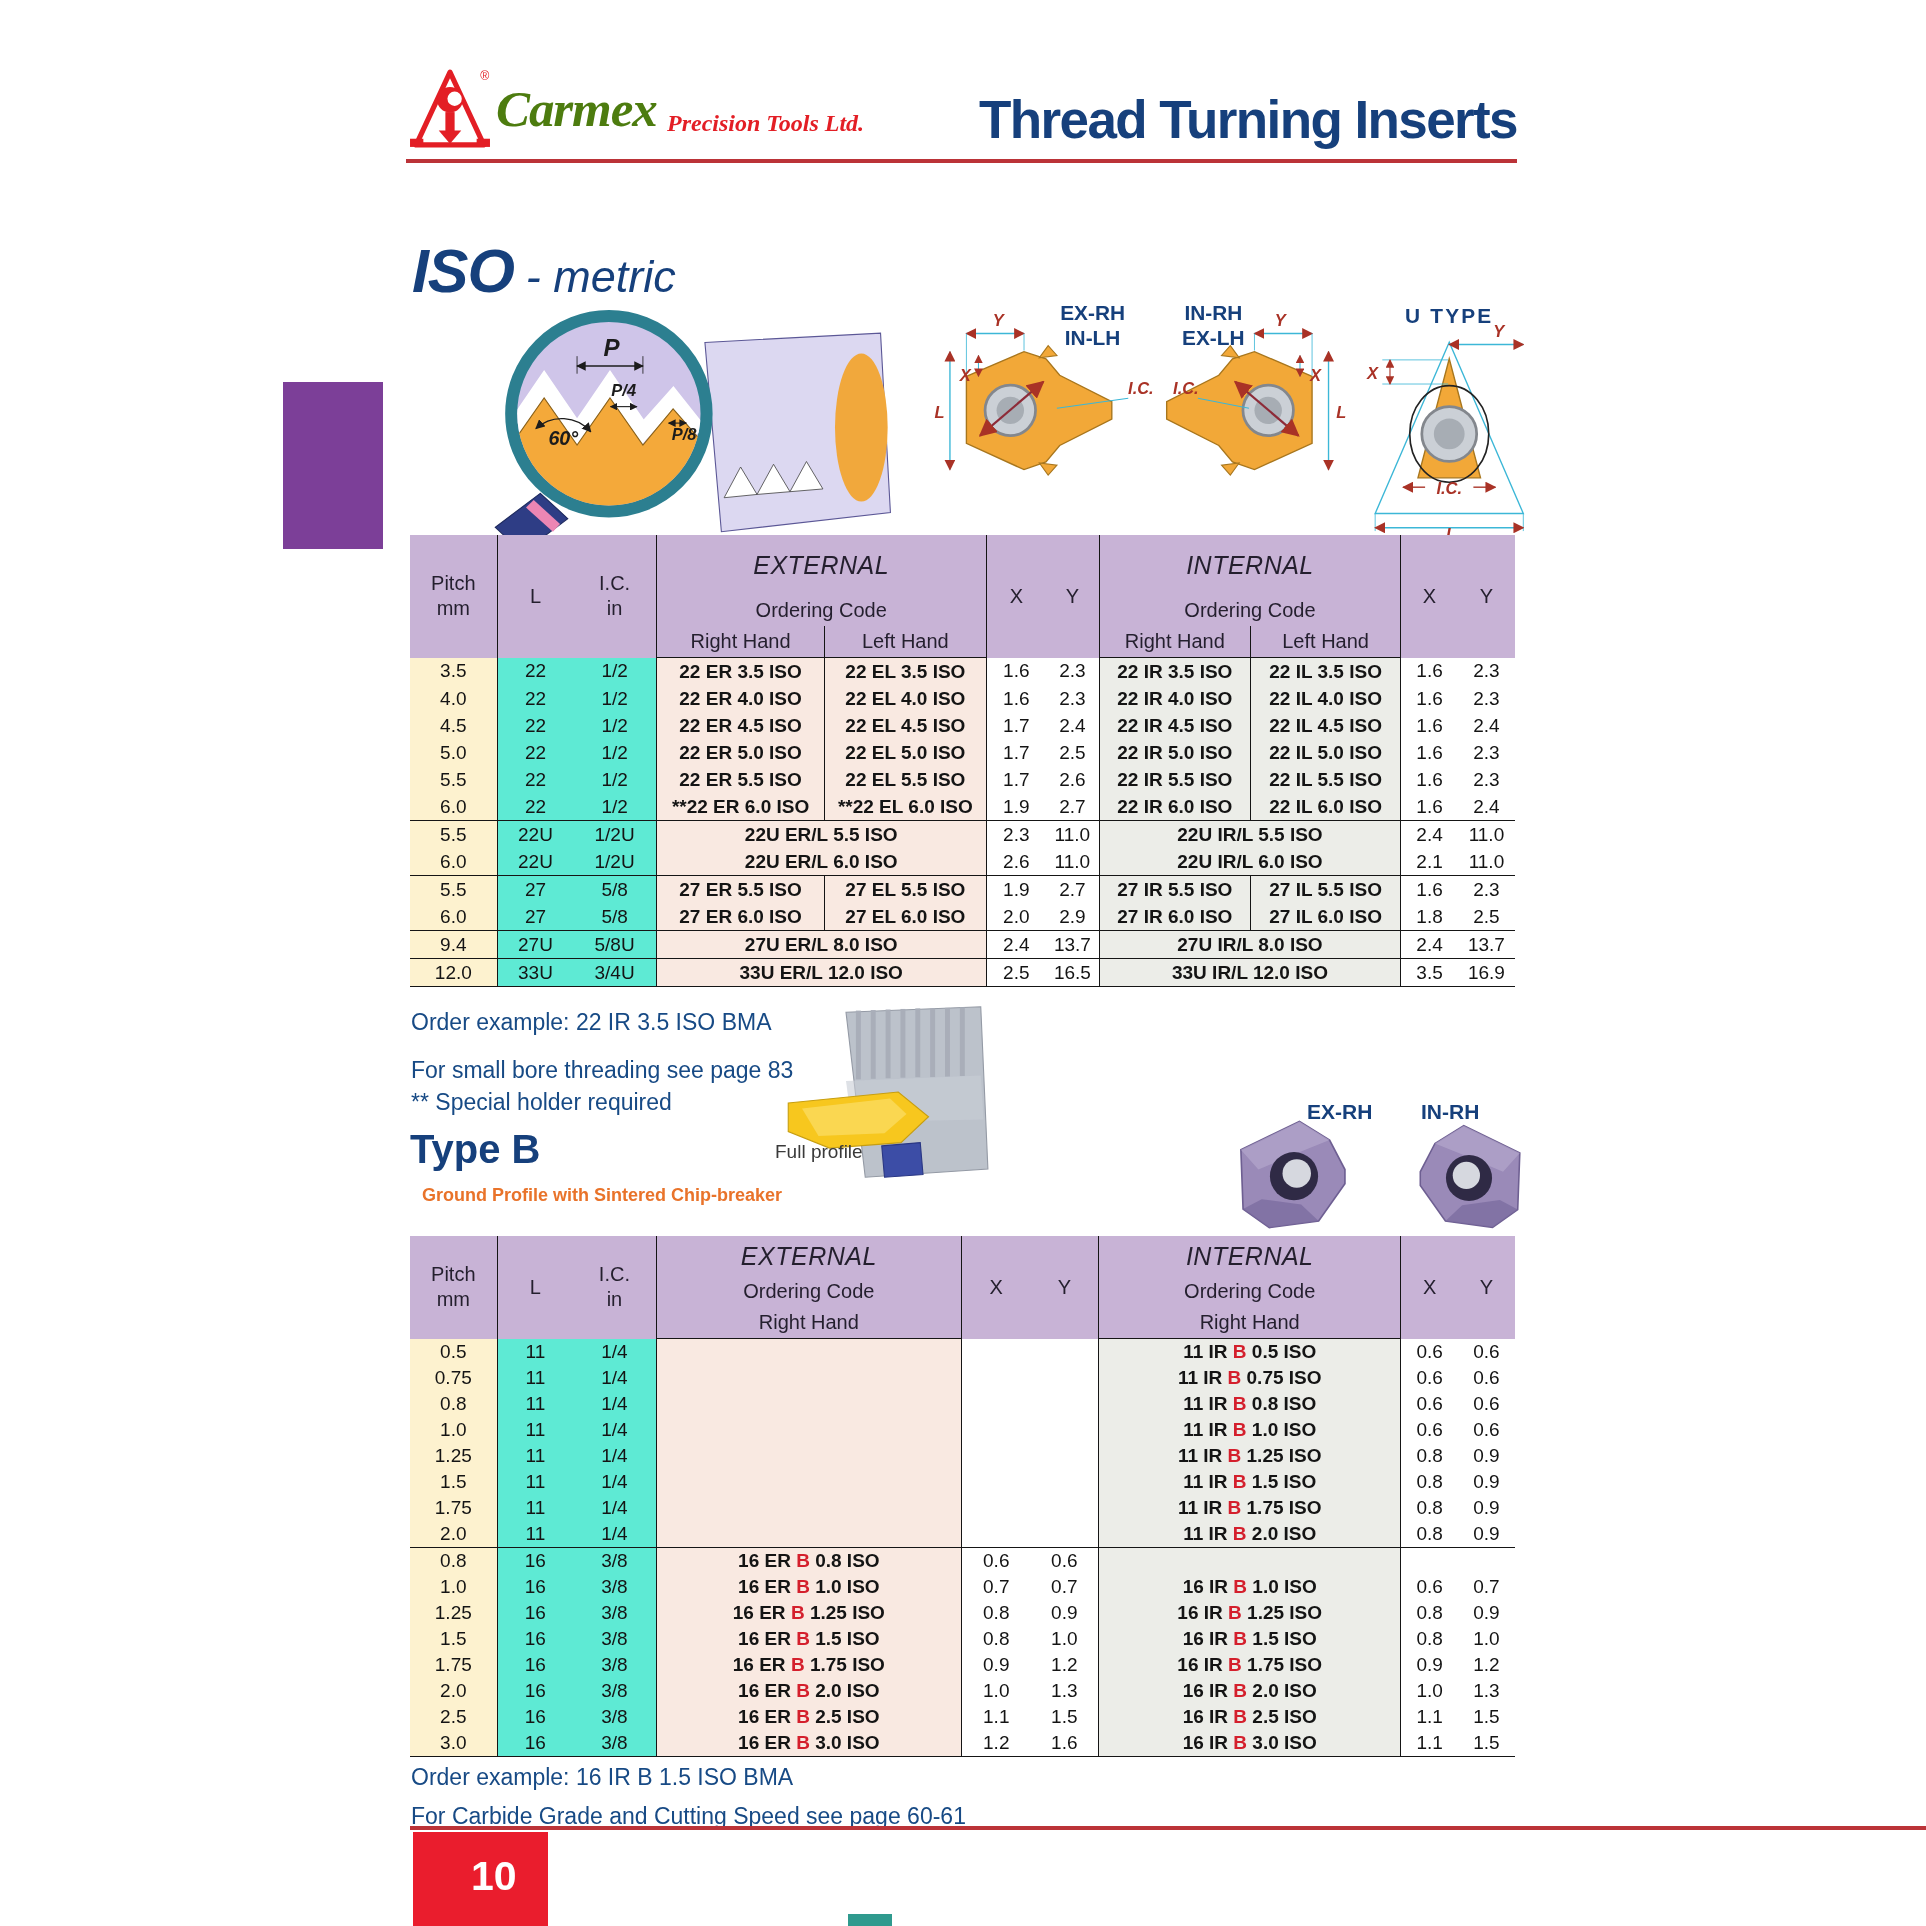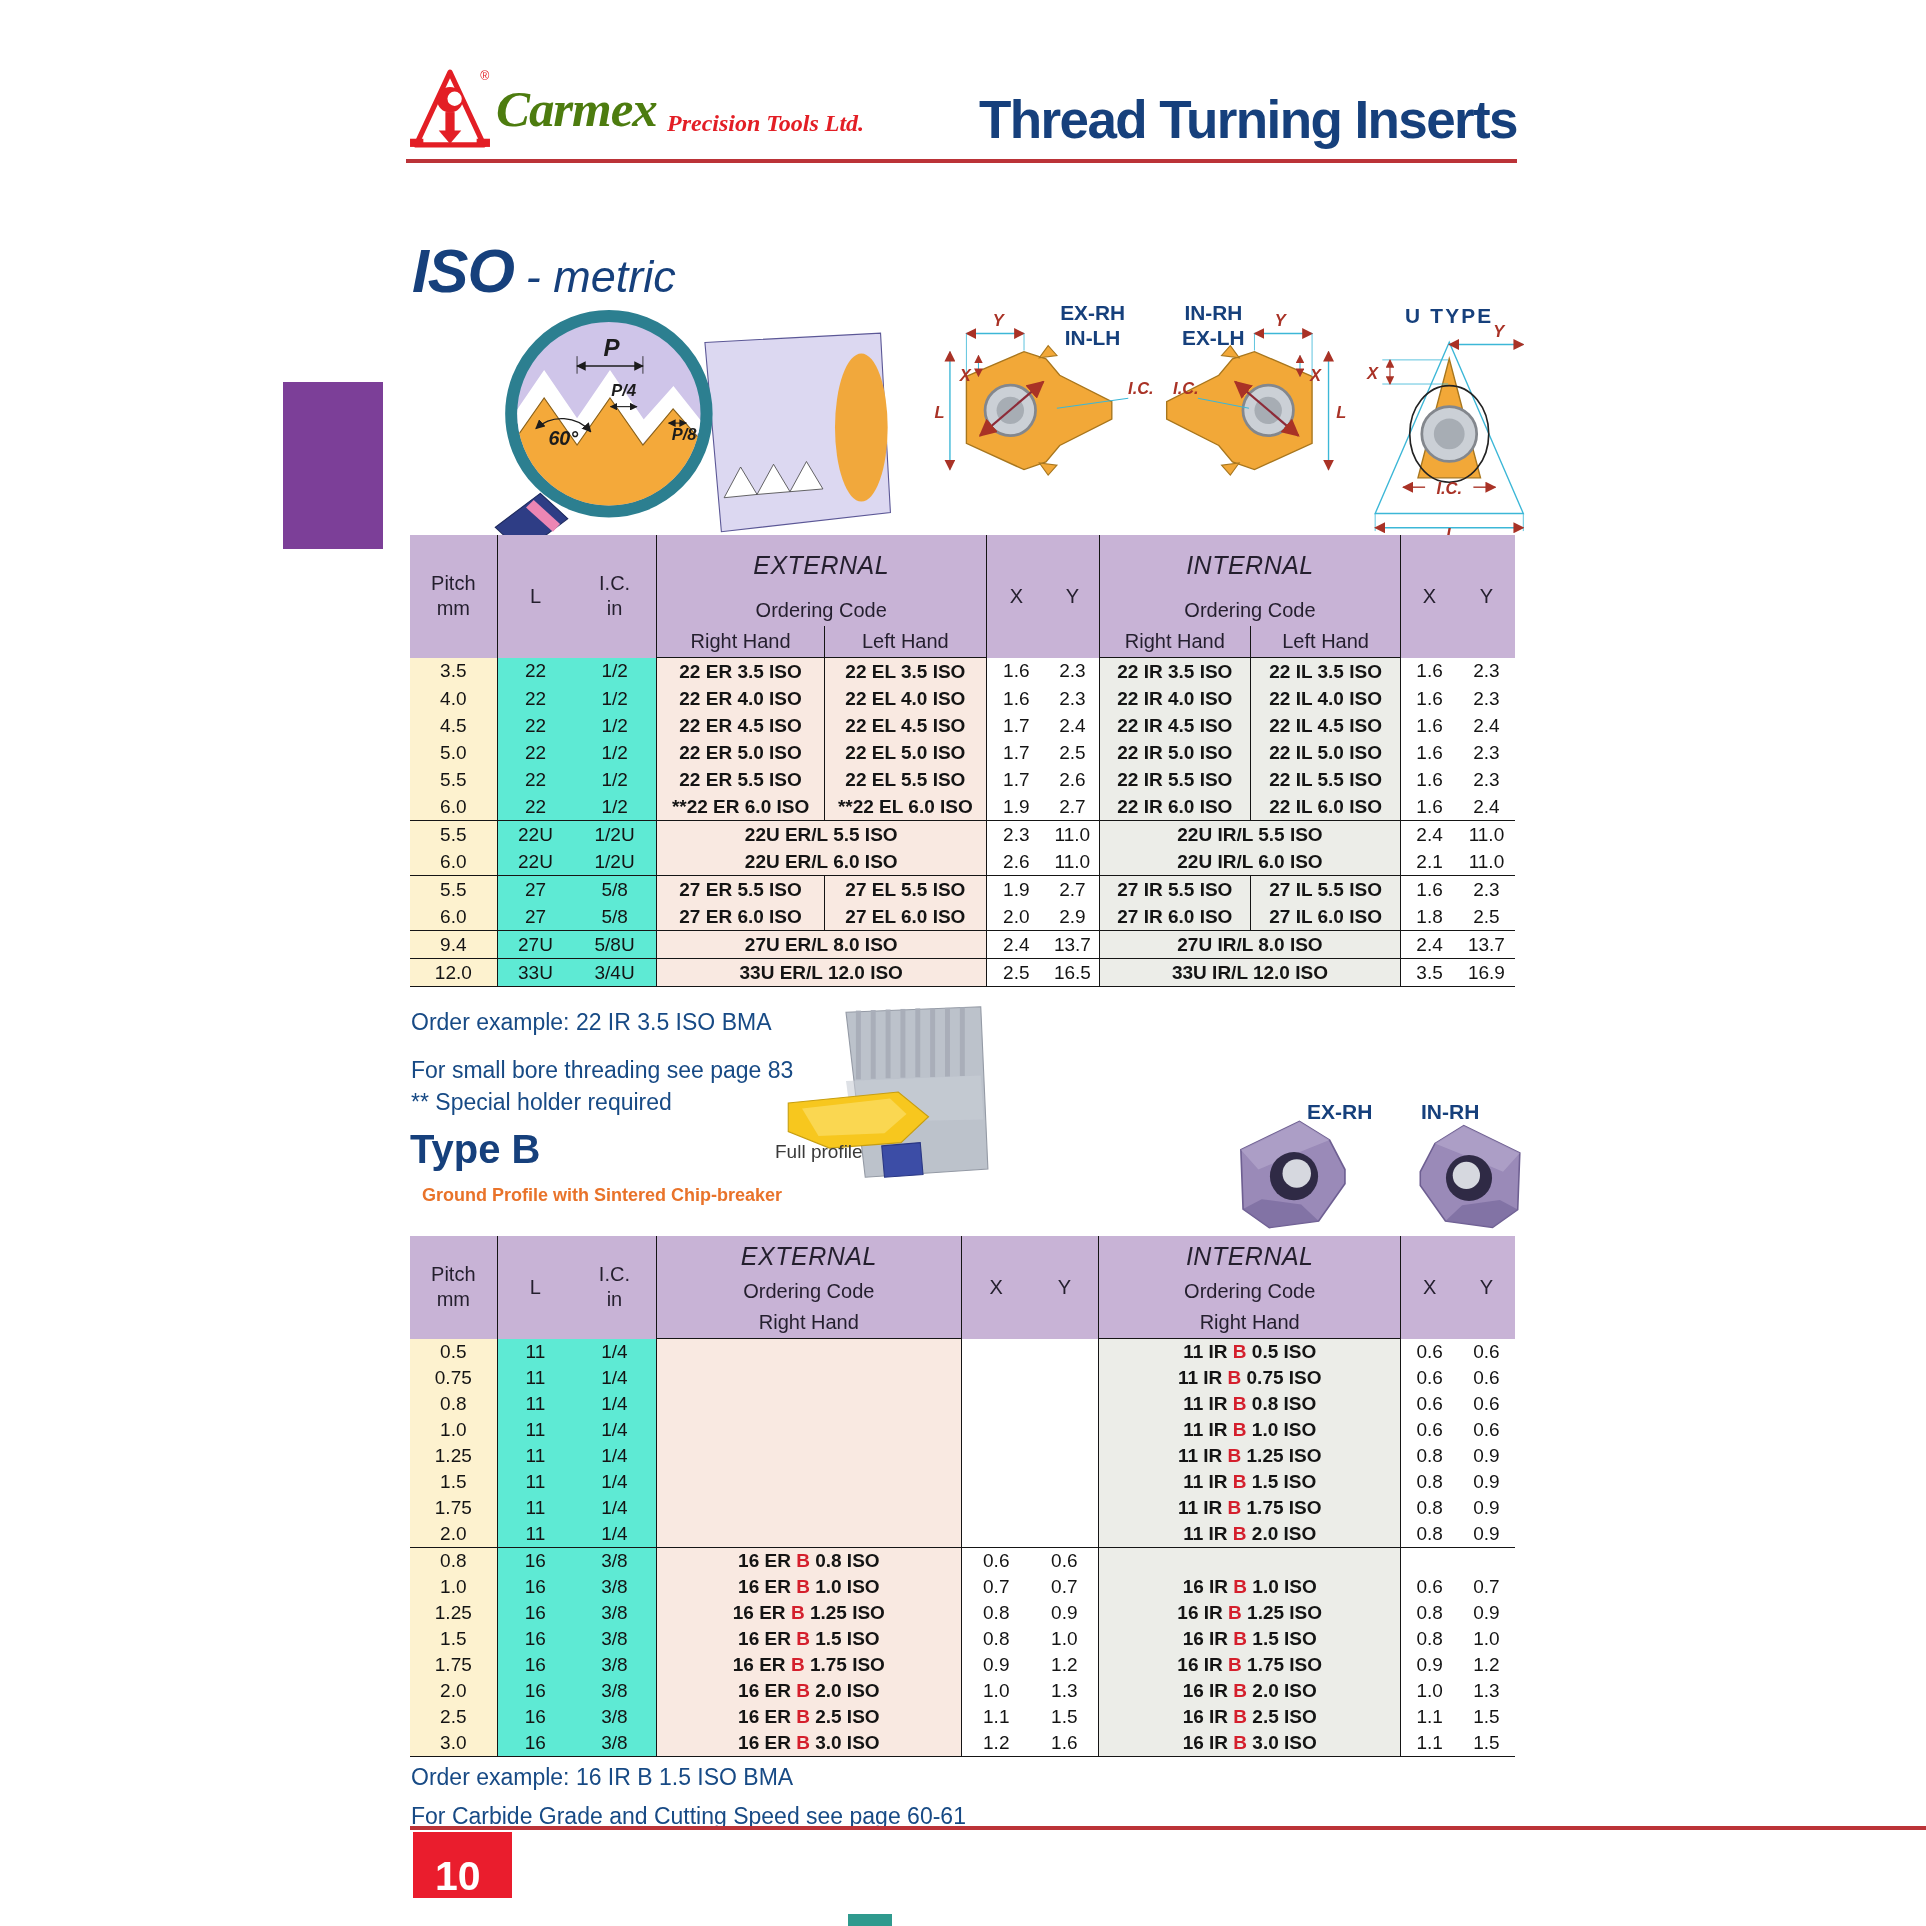--- a/index.html
+++ b/index.html
@@ -59,21 +59,21 @@
 
   
   .note{position:absolute;left:411px;font-size:23px;color:#174a85;white-space:nowrap;}
   #typeb-title{position:absolute;left:410px;top:1127px;font-size:40px;font-weight:bold;color:#16407c;}
   #typeb-sub{position:absolute;left:410px;top:1185px;font-size:18px;font-weight:bold;color:#e9732a;white-space:nowrap;margin-left:12px;}
   #fp-caption{position:absolute;left:775px;top:1141px;font-size:19px;color:#3a3a3a;}
   .photo-label{position:absolute;top:1100px;font-size:21px;font-weight:bold;color:#16407c;}
 
   
   #rule-bottom{left:410px;top:1826px;width:1517px;height:4.4px;}
-  #page-badge{position:absolute;left:413px;top:1832px;width:99px;height:66px;background:#ea1d2d;}
+  #page-badge{position:absolute;left:413px;top:1832px;width:99px;height:94px;background:#ea1d2d;padding-left:36px;}
   #page-badge span{display:block;padding:21px 0 0 22px;font-size:41px;font-weight:bold;color:#ffffff;}
   #green-bar{position:absolute;left:848px;top:1914px;width:44px;height:12px;background:#2f9a8e;}
 
   svg text{font-family:"Liberation Sans",sans-serif;}
   .dimlbl{fill:#a93226;font-weight:bold;font-style:italic;font-size:30px;}
   .navylbl{fill:#16407c;font-weight:bold;font-size:38px;}
 </style>
 </head>
 <body>
 

